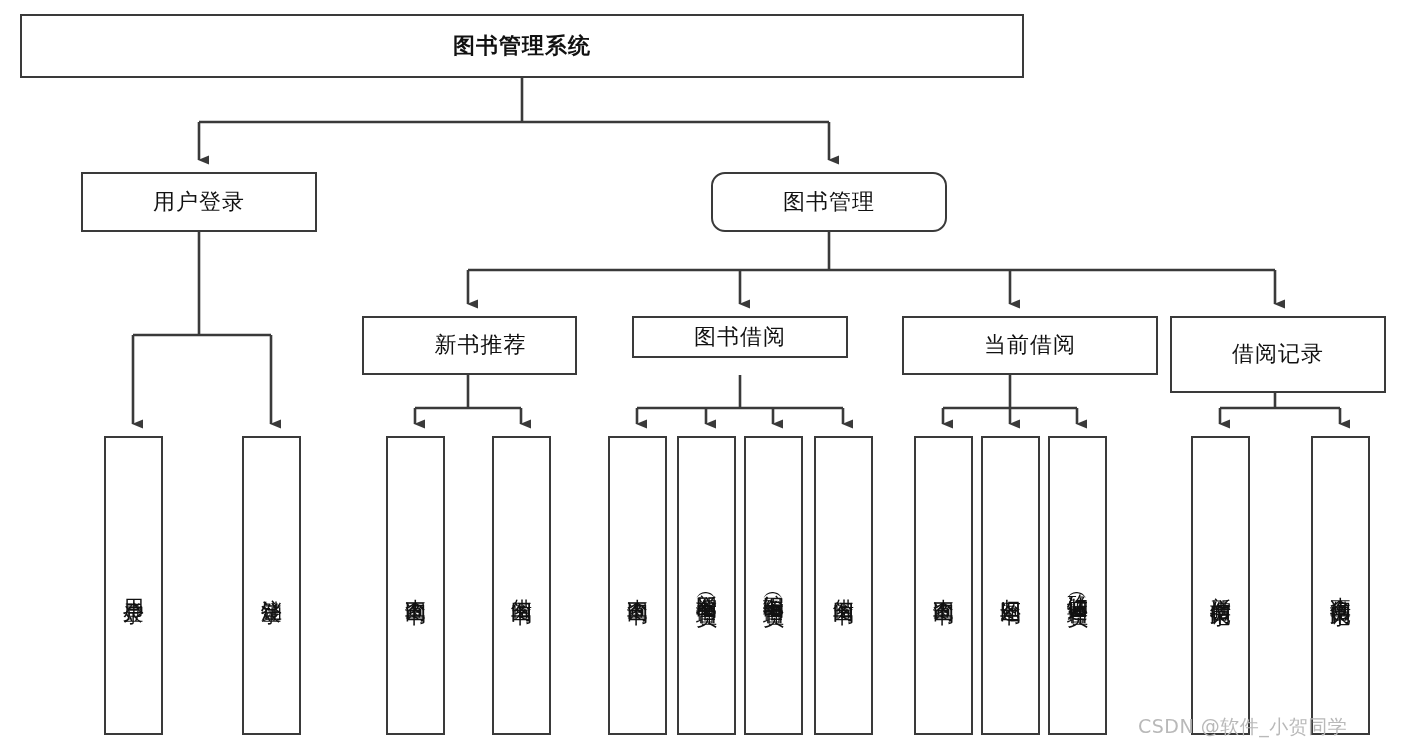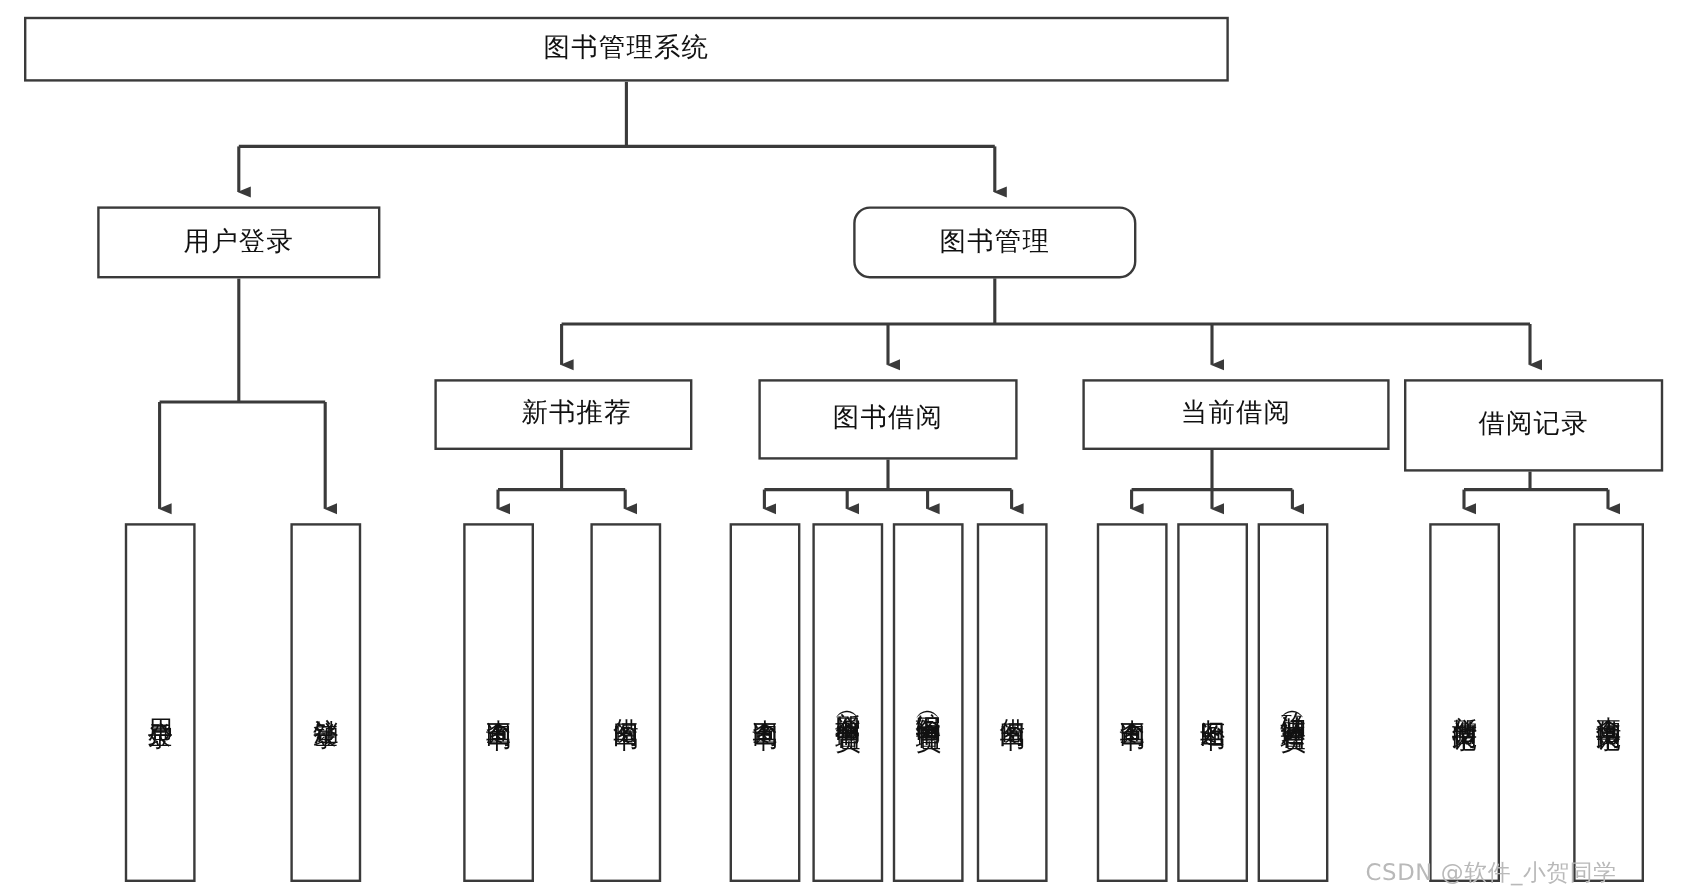--- a/index.html
+++ b/index.html
@@ -111,35 +111,35 @@
       <path d="M1010,408 L1010,424" marker-end="url(#arrow)"></path>
       <path d="M1077,408 L1077,424" marker-end="url(#arrow)"></path>
 
       <path d="M1275,375 L1275,408"></path>
       <path d="M1220,408 L1340,408"></path>
       <path d="M1220,408 L1220,424" marker-end="url(#arrow)"></path>
       <path d="M1340,408 L1340,424" marker-end="url(#arrow)"></path>
     </g>
   </svg>
 
-  <div class="node horiz" style="left:20px; top:14px; width:1004px; height:54px;">
+  <div class="node horiz" style="left:20px; top:14px; width:1004px; height:64px;font-weight:bold;">
     <span>图书管理系统</span>
   </div>
 
   <div class="node horiz" style="left:81px; top:172px; width:236px; height:60px;">
     <span>用户登录</span>
   </div>
   <div class="node horiz" style="left:711px; top:172px; width:236px; height:60px;border-radius:14px;">
     <span>图书管理</span>
   </div>
 
   <div class="node horiz" style="left:362px; top:316px; width:215px; height:59px;padding-left:22px;">
     <span>新书推荐</span>
   </div>
-  <div class="node horiz" style="left:632px; top:316px; width:216px; height:67px;text-align:center;">
+  <div class="node horiz" style="left:632px; top:316px; width:216px; height:42px;text-align:center;">
     <span>图书借阅</span>
   </div>
   <div class="node horiz" style="left:902px; top:316px; width:256px; height:59px;">
     <span>当前借阅</span>
   </div>
   <div class="node horiz" style="left:1170px; top:316px; width:216px; height:77px;">
     <span>借阅记录</span>
   </div>
 
   <div class="node vert" style="left:104px; top:436px; width:59px; height:299px;">

